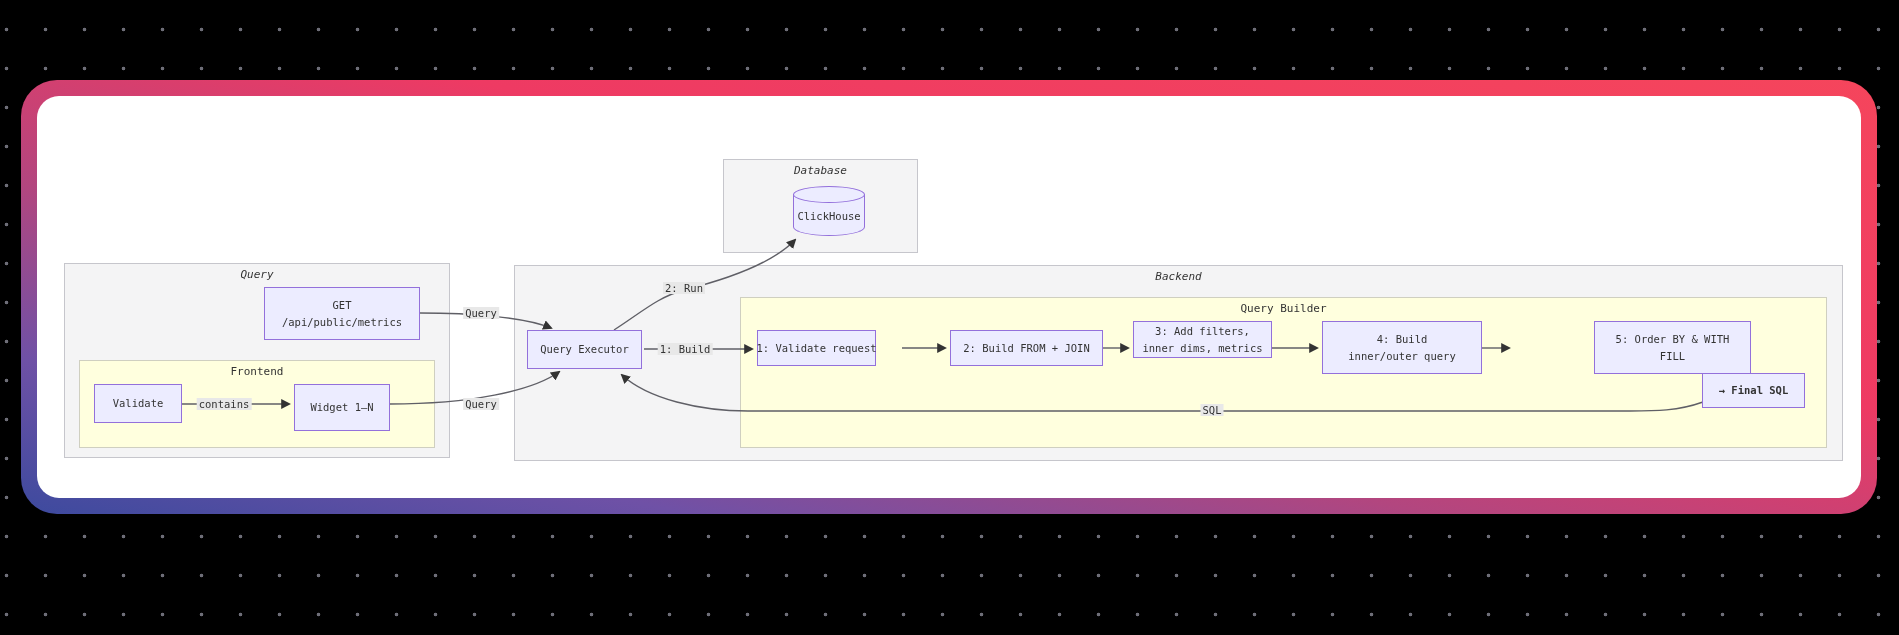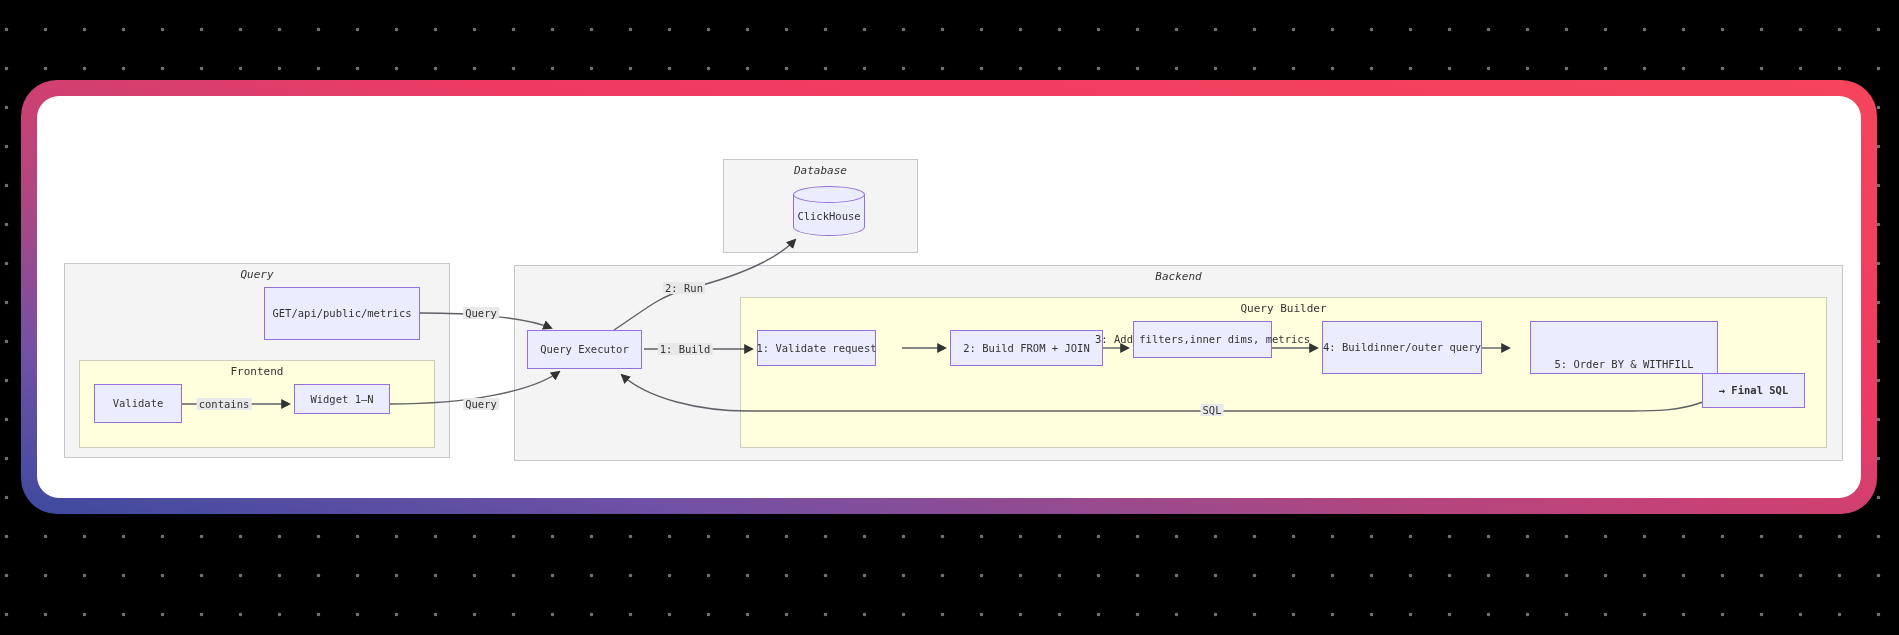--- a/index.html
+++ b/index.html
@@ -22,21 +22,21 @@
   .cluster{position:absolute;box-sizing:border-box;}
   .cluster.gray{background:#f4f4f5;border:1px solid #c6c6cc;font-style:italic;}
   .cluster.yellow{background:#ffffde;border:1px solid #cfcfc0;}
   .cluster-title{
     position:absolute;top:4px;left:0;right:0;text-align:center;
     font-size:11px;color:#333;
   }
   
   .node{
     position:absolute;box-sizing:border-box;background:#ececff;border:1px solid #9370db;
-    display:flex;flex-direction:row;align-items:center;justify-content:center;
+    display:flex;flex-direction:column;align-items:center;justify-content:center;
     font-size:10.5px;line-height:17px;text-align:center;color:#333;white-space:nowrap;
   }
   
   .cylinder{position:absolute;left:793px;top:186px;width:72px;height:68px;}
   .cyl-body{
     position:absolute;left:0;top:8px;width:100%;height:42px;box-sizing:border-box;
     background:#ececff;border:1px solid #9370db;border-top:none;
     border-radius:0 0 36px 36px / 0 0 9px 9px;
   }
   .cyl-top{
@@ -111,21 +111,21 @@
 
   <div class="node" style="left:264px;top:287px;width:156px;height:53px;">
     <span>GET</span>
     <span>/api/public/metrics</span>
   </div>
 
   <div class="node" style="left:94px;top:384px;width:88px;height:39px;">
     <span>Validate</span>
   </div>
 
-  <div class="node" style="left:294px;top:384px;width:96px;height:30px;">
+  <div class="node" style="left:294px;top:384px;width:96px;height:47px;">
     <span>Widget 1–N</span>
   </div>
 
   <div class="node" style="left:527px;top:330px;width:115px;height:39px;">
     <span>Query Executor</span>
   </div>
 
   <div class="node" style="left:757px;top:330px;width:119px;height:36px;">
     <span>1: Validate request</span>
   </div>
@@ -137,21 +137,21 @@
   <div class="node" style="left:1133px;top:321px;width:139px;height:37px;">
     <span>3: Add filters,</span>
     <span>inner dims, metrics</span>
   </div>
 
   <div class="node" style="left:1322px;top:321px;width:160px;height:53px;">
     <span>4: Build</span>
     <span>inner/outer query</span>
   </div>
 
-  <div class="node" style="left:1530px;top:321px;width:188px;height:53px;align-items:flex-end;">
+  <div class="node" style="left:1594px;top:321px;width:157px;height:53px;">
     <span>5: Order BY &amp; WITH</span>
     <span>FILL</span>
   </div>
 
   <div class="node" style="left:1702px;top:373px;width:103px;height:35px;font-weight:bold;">
     <span>→ Final SQL</span>
   </div>
 
   <span class="edge-label" style="left:224px;top:404px;text-align:center;">contains</span>
   <span class="edge-label" style="left:481px;top:313px;">Query</span>

